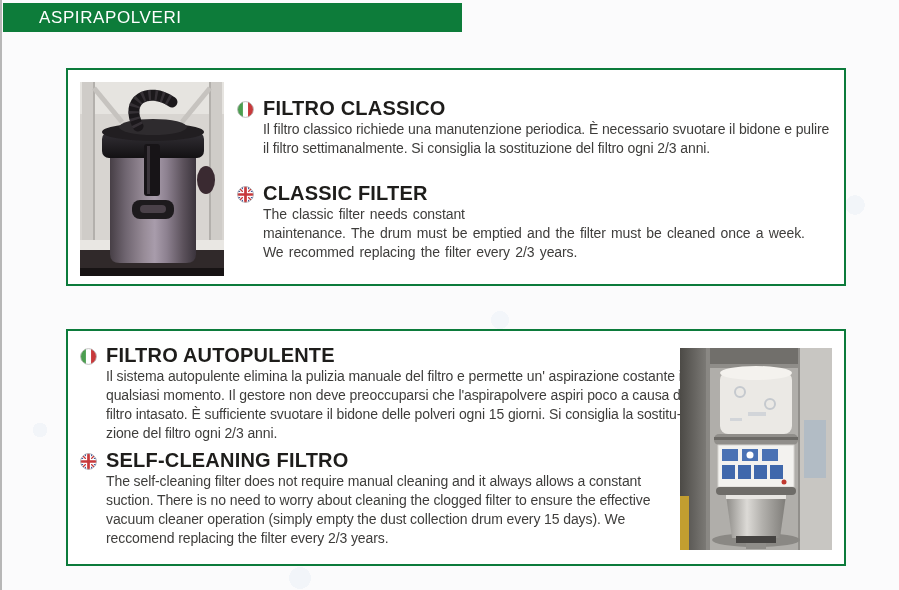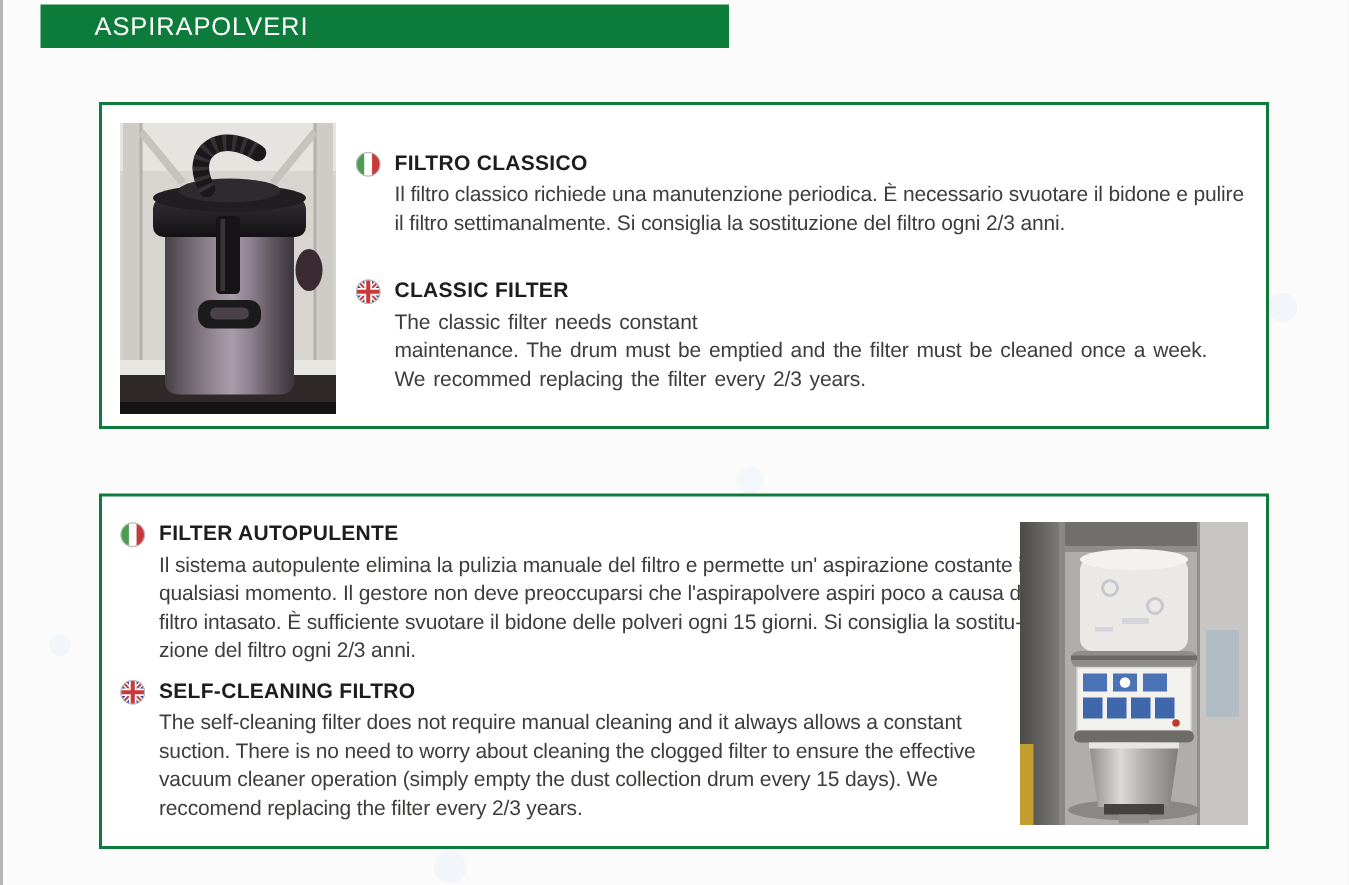--- a/index.html
+++ b/index.html
@@ -13,42 +13,42 @@
       radial-gradient(circle 14px at 120px 150px, #f1f4f8 60%, transparent 61%),
       radial-gradient(circle 18px at 300px 578px, #f2f5f9 60%, transparent 61%),
       radial-gradient(circle 22px at 760px 470px, #f1f4f8 60%, transparent 61%),
       radial-gradient(circle 12px at 40px 430px,  #f2f5f9 60%, transparent 61%),
       radial-gradient(circle 15px at 500px 320px, #f3f6fa 60%, transparent 61%);
   }
   .left-edge{position:absolute;left:0;top:0;width:2px;height:590px;background:#b7b7b7;}
   .header-bar{
     position:absolute;left:3px;top:3px;width:459px;height:29px;
     background:#0d7c3a;color:#ffffff;font-size:17px;letter-spacing:.6px;
-    line-height:29px;padding-left:36px;box-sizing:border-box;font-weight:400;margin-left:24px;
+    line-height:29px;padding-left:36px;box-sizing:border-box;font-weight:400;
   }
   .card{
     position:absolute;left:66px;width:780px;background:#ffffff;
     border:2px solid #0c7b3b;box-sizing:border-box;
   }
   .card1{top:68px;height:218px;}
   .card2{top:329px;height:237px;}
   .photo{position:absolute;overflow:hidden;}
   .photo svg{display:block;width:100%;height:100%;}
   .photo1{left:12px;top:12px;width:144px;height:194px;}
   .photo2{left:612px;top:17px;width:152px;height:202px;}
   .section{position:absolute;display:flex;gap:9px;}
   .card1 .sec-it{left:169px;top:30px;width:600px;}
   .card1 .sec-en{left:169px;top:115px;width:600px;}
   .card2 .sec-it{left:12px;top:16px;width:612px;}
   .card2 .sec-en{left:12px;top:121px;width:612px;}
   .flag{flex:0 0 17px;height:17px;margin-top:1px;}
   .flag svg{display:block;width:17px;height:17px;}
   .sect-text{flex:1;min-width:0;}
   .sect-text h3{
-    margin:0;font-size:14px;font-weight:700;color:#1e1d1b;
+    margin:0;font-size:20px;font-weight:700;color:#1e1d1b;
     letter-spacing:.2px;line-height:17px;
   }
   .sect-text p{
     margin:3px 0 0 0;font-size:14px;line-height:19px;color:#3e3d3b;
     letter-spacing:-.1px;white-space:pre;
   }
   .card1 .sec-en p{word-spacing:1.5px;}
 </style>
 </head>
 <body>
@@ -164,21 +164,21 @@
             </defs>
           <g clip-path="url(#itc2)">
             <rect width="7" height="20" fill="#4b9e4f"></rect>
             <rect x="7" width="6" height="20" fill="#ffffff"></rect>
             <rect x="13" width="7" height="20" fill="#c8393b"></rect>
           </g>
           <circle cx="10" cy="10" r="9.3" fill="none" stroke="#b9b9b9" stroke-width="1"></circle>
         </svg>
       </span>
       <div class="sect-text">
-        <h3>FILTER AUTOPULENTE</h3>
+        <h3>FILTRO AUTOPULENTE</h3>
         <p>Il sistema autopulente elimina la pulizia manuale del filtro e permette un' aspirazione costante in
 qualsiasi momento. Il gestore non deve preoccuparsi che l'aspirapolvere aspiri poco a causa del
 filtro intasato. È sufficiente svuotare il bidone delle polveri ogni 15 giorni. Si consiglia la sostitu-
 zione del filtro ogni 2/3 anni.</p>
       </div>
     </div>
 
     <div class="section sec-en">
       <span class="flag">
         <svg viewBox="0 0 20 20">

